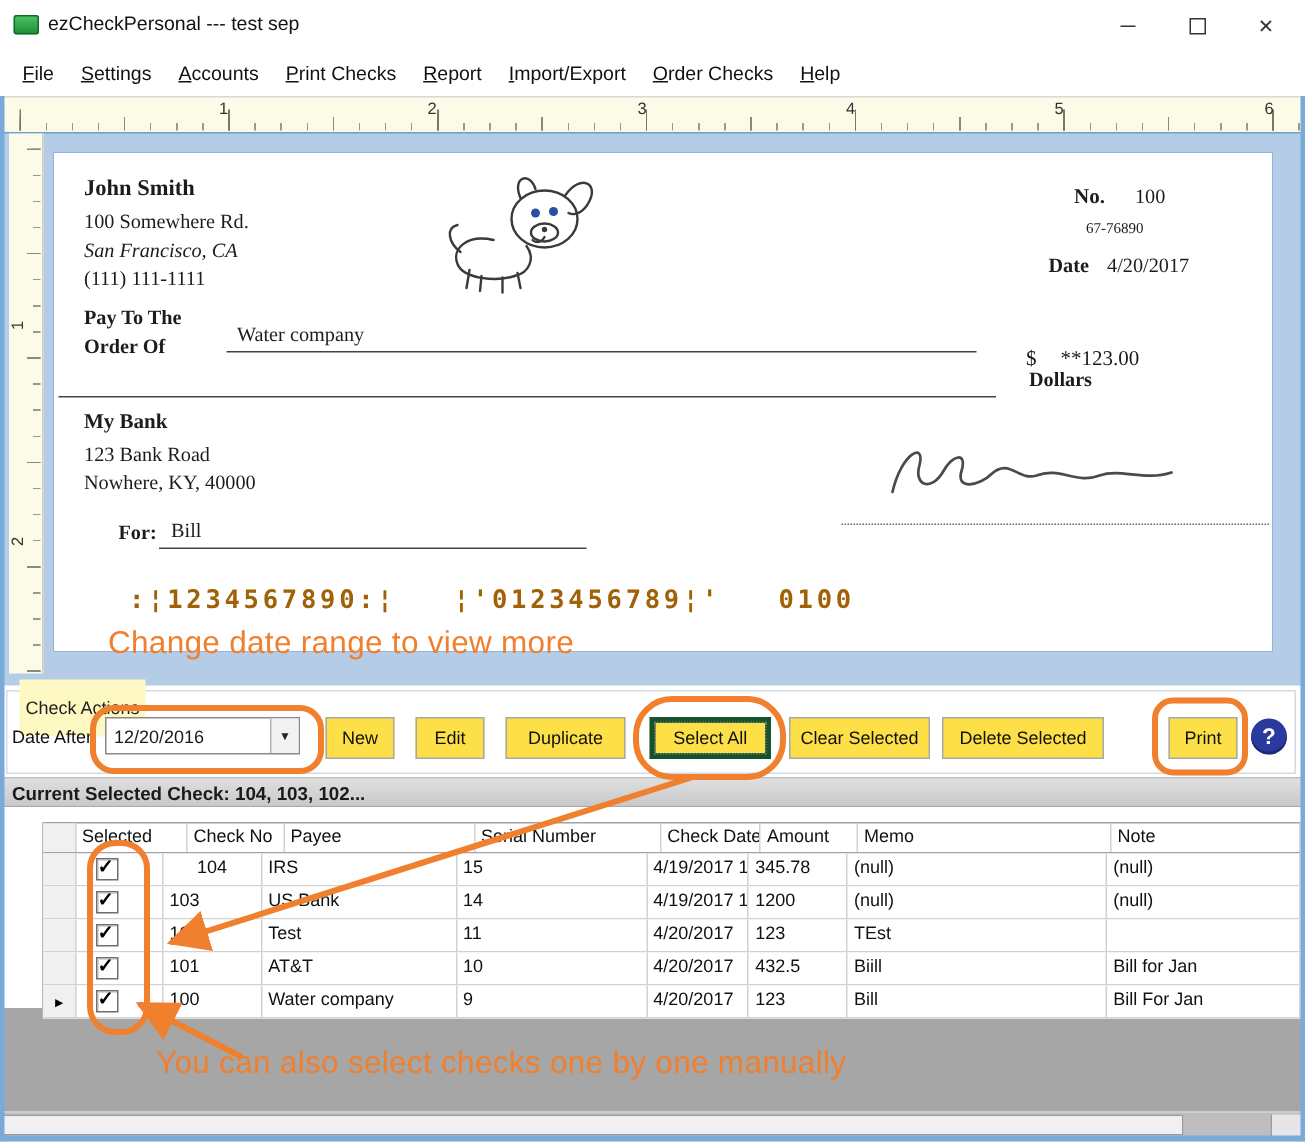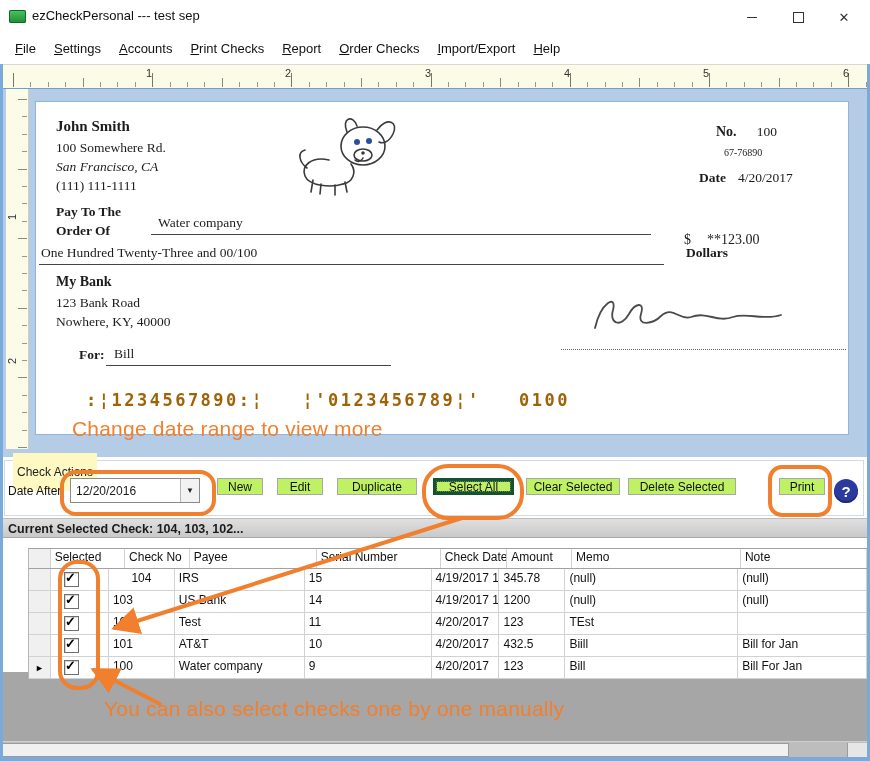--- a/index.html
+++ b/index.html
@@ -59,21 +59,21 @@
   
   .annot{position:absolute;color:#f07f2e;font-size:21px;font-weight:500;letter-spacing:.2px;z-index:61;white-space:nowrap;}
 
   
   .groupbox{position:absolute;left:4px;top:460px;width:860px;height:56px;border:1px solid #d2dae2;box-sizing:border-box;}
   .groupbox-label{position:absolute;left:8px;top:-8px;background:#fef9c3;padding:12px 4px;font-size:12px;color:#222;}
   .field-label{position:absolute;font-size:12px;color:#111;}
   .combo{position:absolute;left:70px;top:478px;width:130px;height:25px;border:1px solid #8a8a8a;background:#fff;box-sizing:border-box;display:flex;align-items:center;}
   .combo-value{flex:1;font-size:12px;padding-left:5px;}
   .combo-arrow{width:18px;height:100%;border-left:1px solid #b5b5b5;background:#f2f2f2;display:flex;align-items:center;justify-content:center;font-size:8px;color:#222;}
-  .btn{position:absolute;top:478px;height:17px;background:#bef264;border:1px solid #a8a8a8;font-size:12px;color:#111;
+  .btn{position:absolute;top:478px;height:28px;background:#fde047;border:1px solid #a8a8a8;font-size:12px;color:#111;
     display:flex;align-items:center;justify-content:center;box-sizing:border-box;font-family:"Liberation Sans",sans-serif;}
   .btn.focused{border:4px solid #14532d;outline:1px dotted #777;outline-offset:-4px;}
   .help-btn{position:absolute;left:834px;top:479px;width:24px;height:24px;border-radius:50%;background:#2b3a9e;color:#fff;
     font-weight:bold;font-size:15px;display:flex;align-items:center;justify-content:center;box-shadow:inset 0 -2px 0 #1c2a7a;}
 
   
   .selected-bar{position:absolute;left:0;top:518px;width:870px;height:20px;background:linear-gradient(#dfdfdf,#c9c9c9);
     border-top:1px solid #bdbdbd;border-bottom:1px solid #a9a9a9;font-size:12.5px;font-weight:bold;line-height:20px;padding-left:8px;box-sizing:border-box;}
 
   
@@ -120,22 +120,22 @@
       </div>
   </div>
 </div>
 
 <div class="menubar">
   <div class="menu-item"><u>F</u>ile</div>
   <div class="menu-item"><u>S</u>ettings</div>
   <div class="menu-item"><u>A</u>ccounts</div>
   <div class="menu-item"><u>P</u>rint Checks</div>
   <div class="menu-item"><u>R</u>eport</div>
+  <div class="menu-item"><u>I</u>mport/Export</div>
   <div class="menu-item"><u>O</u>rder Checks</div>
-  <div class="menu-item"><u>I</u>mport/Export</div>
   <div class="menu-item"><u>H</u>elp</div>
 </div>
 
 <div class="hruler">
   <div class="minor"></div>
     <div class="mid"></div>
     <div class="major"></div>
   <span class="hnum" style="left:146px">1</span>
   <span class="hnum" style="left:285px">2</span>
   <span class="hnum" style="left:425px">3</span>
@@ -190,21 +190,20 @@
 
     <div class="chk b serif13" style="left:20px;top:102px;">Pay To The</div>
     <div class="chk b serif13" style="left:20px;top:121px;">Order Of</div>
     <div class="chk serif13" style="left:122px;top:113px;">Water company</div>
     <div class="uline" style="left:115px;top:132px;width:500px;"></div>
     <div class="chk" style="left:648px;top:112px;margin-top:16px;">
       <span style="font-size:14px;">$</span>
       <span style="font-size:14px;margin-left:12px;">**123.00</span>
     </div>
 
-    <div class="chk serif13" style="left:5px;top:143px;">One Hundred Twenty-Three and 00/100</div>
     <div class="uline" style="left:3px;top:162px;width:625px;"></div>
     <div class="chk b serif13" style="left:650px;top:143px;">Dollars</div>
 
     <div class="chk b" style="left:20px;top:172px;font-size:14px;">My Bank</div>
     <div class="chk serif13" style="left:20px;top:193px;">123 Bank Road</div>
     <div class="chk serif13" style="left:20px;top:212px;">Nowhere, KY, 40000</div>
 
     <div class="chk" style="left:545px;top:178px;">
       <svg viewBox="0 0 210 65" width="210" height="65">
         <path d="M14 48 C20 22 36 14 32 30 C28 44 40 48 48 34 C54 23 64 21 60 34 C56 47 72 44 80 36 C92 25 98 41 110 37 C126 31 136 43 152 37 C166 32 182 41 200 35" fill="none" stroke="#4a4a4a" stroke-width="1.8" stroke-linecap="round"></path>

